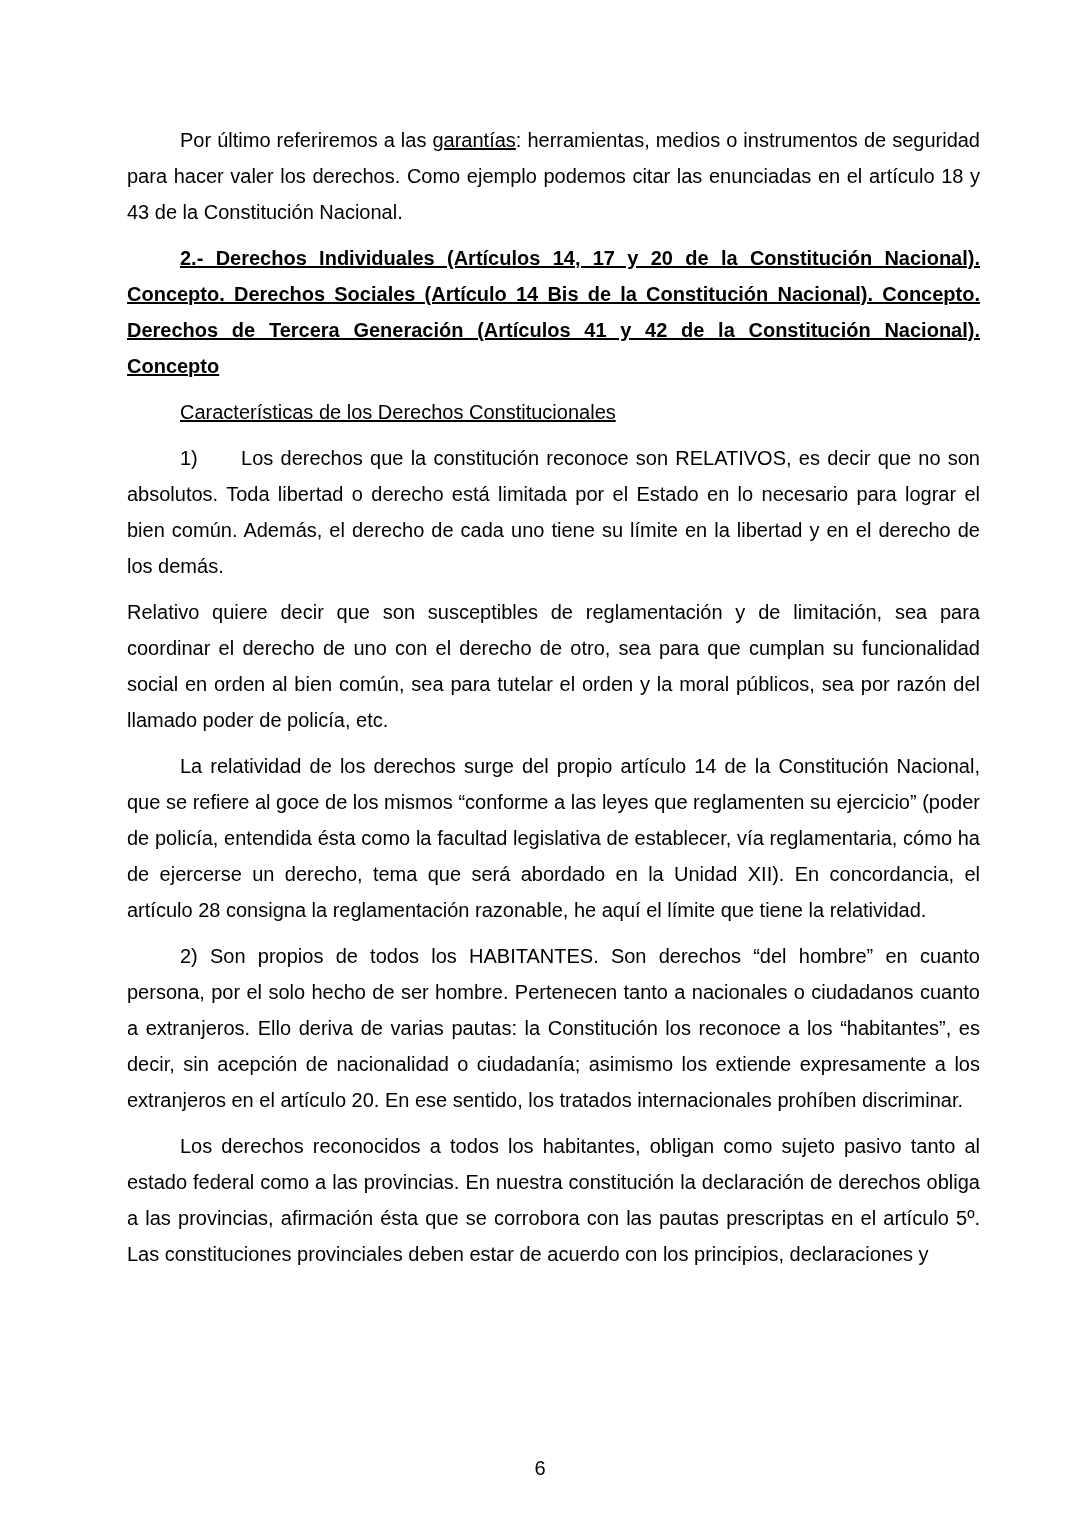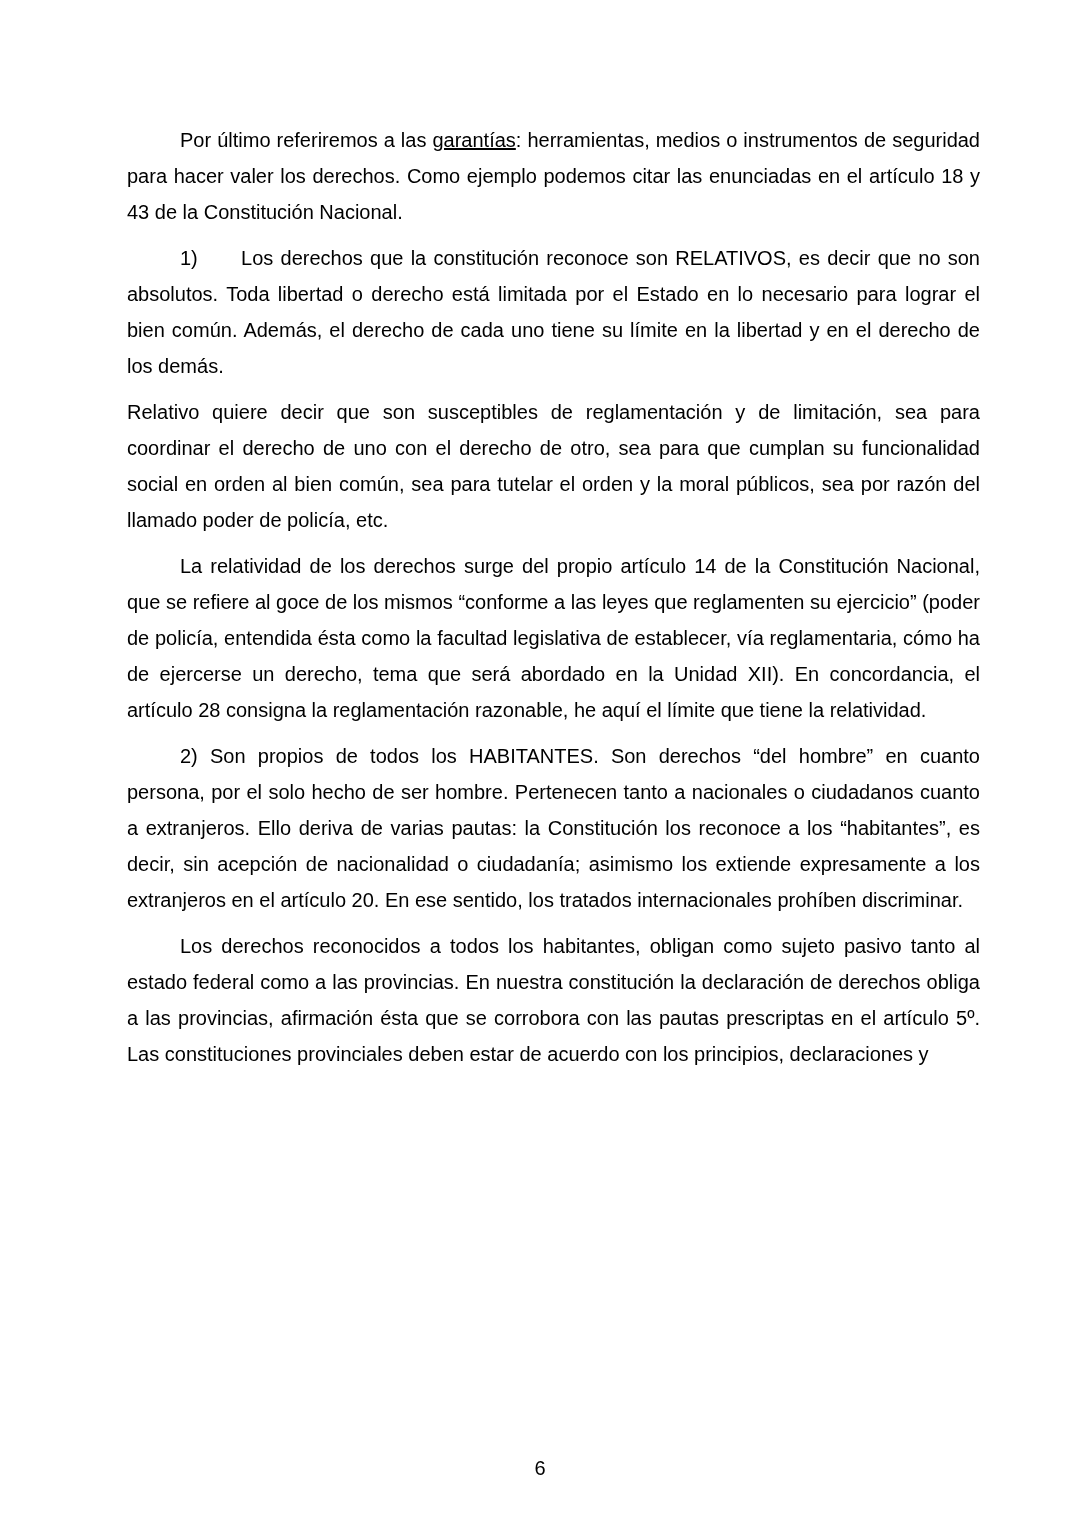--- a/index.html
+++ b/index.html
@@ -40,21 +40,23 @@
     font-size: 20px;
   }
 </style>
 </head>
 <body>
 
 <div class="page">
 
   <p class="para indent"><span>Por último referiremos a las </span><span class="u">garantías</span><span>: herramientas, medios o instrumentos de seguridad para hacer valer los derechos. Como ejemplo podemos citar las enunciadas en el artículo 18 y 43 de la Constitución Nacional.</span></p>
 
+  <p class="para indent heading">2.- Derechos Individuales (Artículos 14, 17 y 20 de la Constitución Nacional). Concepto. Derechos Sociales (Artículo 14 Bis de la Constitución Nacional). Concepto. Derechos de Tercera Generación (Artículos 41 y 42 de la Constitución Nacional). Concepto</p>
 
+  <p class="para indent subheading">Características de los Derechos Constitucionales</p>
 
   <p class="para indent">1)&nbsp;&nbsp;&nbsp;&nbsp;&nbsp;&nbsp;Los derechos que la constitución reconoce son RELATIVOS, es decir que no son absolutos. Toda libertad o derecho está limitada por el Estado en lo necesario para lograr el bien común. Además, el derecho de cada uno tiene su límite en la libertad y en el derecho de los demás.</p>
 
   <p class="para">Relativo quiere decir que son susceptibles de reglamentación y de limitación, sea para coordinar el derecho de uno con el derecho de otro, sea para que cumplan su funcionalidad social en orden al bien común, sea para tutelar el orden y la moral públicos, sea por razón del llamado poder de policía, etc.</p>
 
   <p class="para indent">La relatividad de los derechos surge del propio artículo 14 de la Constitución Nacional, que se refiere al goce de los mismos “conforme a las leyes que reglamenten su ejercicio” (poder de policía, entendida ésta como la facultad legislativa de establecer, vía reglamentaria, cómo ha de ejercerse un derecho, tema que será abordado en la Unidad XII). En concordancia, el artículo 28 consigna la reglamentación razonable, he aquí el límite que tiene la relatividad.</p>
 
 
   <p class="para indent">2) Son propios de todos los HABITANTES. Son derechos “del hombre” en cuanto persona, por el solo hecho de ser hombre. Pertenecen tanto a nacionales o ciudadanos cuanto a extranjeros. Ello deriva de varias pautas: la Constitución los reconoce a los “habitantes”, es decir, sin acepción de nacionalidad o ciudadanía; asimismo los extiende expresamente a los extranjeros en el artículo 20. En ese sentido, los tratados internacionales prohíben discriminar.</p>
 

